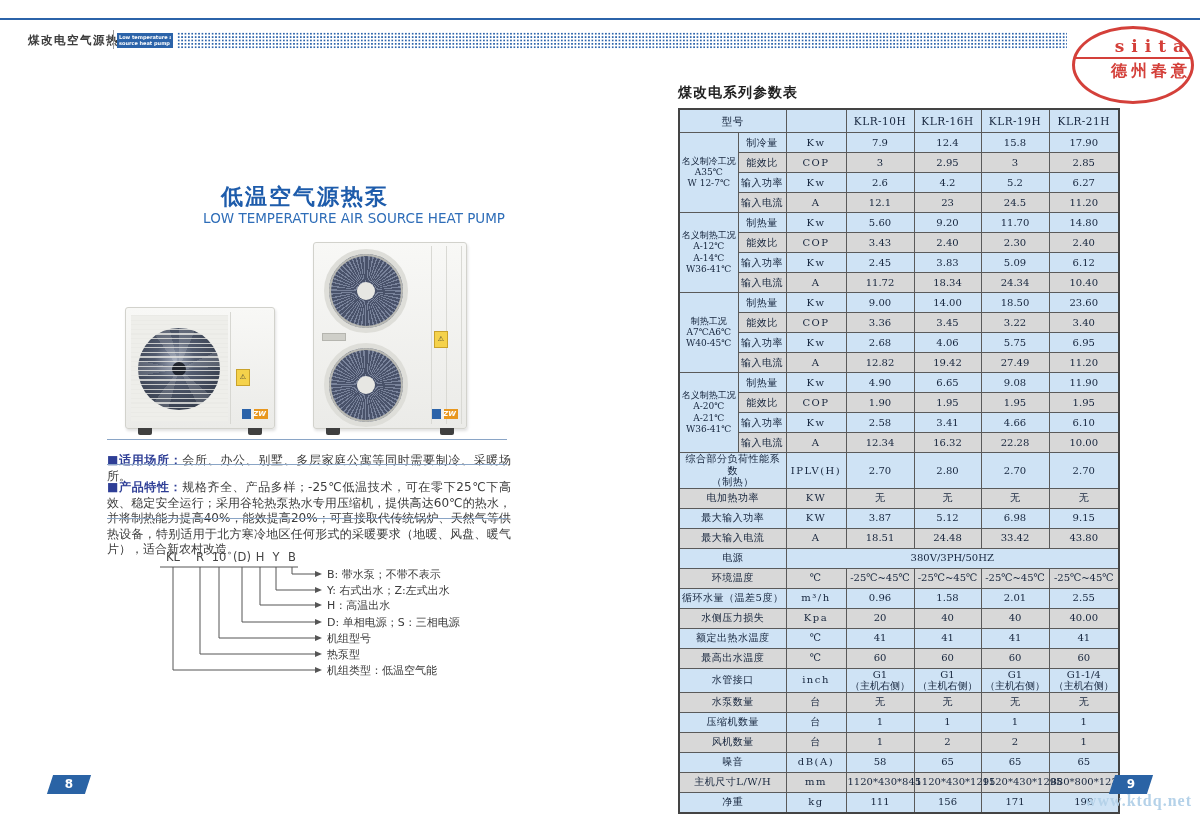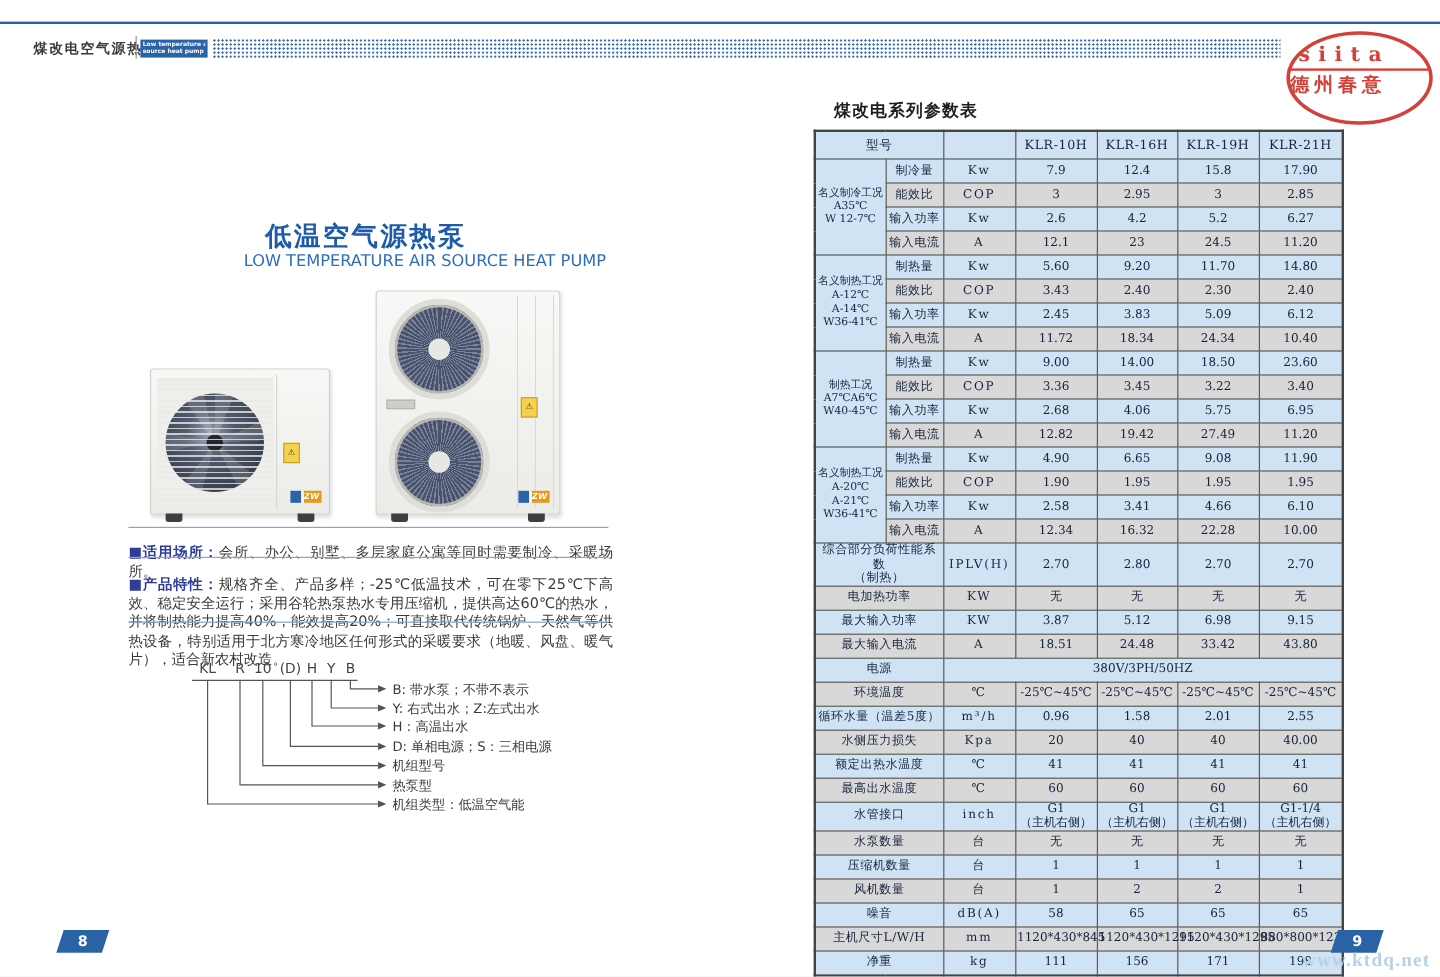--- a/index.html
+++ b/index.html
@@ -8,21 +8,21 @@
   
   .topline{position:absolute;left:0;top:18px;width:1200px;height:2px;background:#2b63a9;}
   .series{position:absolute;left:28px;top:33px;font-size:11.5px;font-weight:bold;color:#3c3c3c;letter-spacing:1.5px;}
   .hdr-divider{position:absolute;left:113px;top:30px;width:1px;height:19px;background:#9a9a9a;}
   .badge{position:absolute;left:117px;top:33px;width:56px;height:15px;background:#2b63a9;color:#fff;
          font-size:5px;line-height:6px;padding:1px 2px;box-sizing:border-box;font-weight:bold;}
   .badge span{display:block;white-space:nowrap;overflow:hidden;}
   .dots{position:absolute;left:177px;top:32px;width:890px;height:17px;
         background-image:radial-gradient(circle,#2f66ac 0.8px,rgba(0,0,0,0) 1px);background-size:3.4px 3.4px;}
   .logo{position:absolute;left:1072px;top:26px;width:122px;height:78px;border:3px solid #d4403a;border-radius:50%;
-        background:#fff;text-align:left;box-sizing:border-box;}
+        background:#fff;text-align:right;box-sizing:border-box;}
   .logo-en{display:block;margin-top:7px;color:#d4403a;font-size:17px;font-weight:bold;letter-spacing:7px;text-indent:7px;
            font-family:"DejaVu Serif","Liberation Serif",serif;}
   .logo-line{display:block;height:2px;background:#d4403a;margin:1px 0 2px 0;}
   .logo-cn{display:block;color:#d4403a;font-size:16px;font-weight:bold;letter-spacing:4px;}
   
   .title-cn{position:absolute;left:105px;top:182px;width:400px;text-align:center;font-size:22px;font-weight:bold;
             color:#1e5cab;letter-spacing:2px;}
   .title-en{position:absolute;left:105px;top:210px;width:400px;text-align:right;font-size:13.5px;color:#2e6db8;}
   .rule{position:absolute;left:107px;width:400px;height:1px;background:#8aa5c6;}
   .para{position:absolute;left:107px;width:404px;font-size:12px;line-height:15.5px;color:#3a3a3a;text-align:justify;}
@@ -66,21 +66,21 @@
   .naming .code{font-size:11.5px;fill:#444;}
   .naming path,.naming polyline{stroke:#555;stroke-width:1;fill:none;}
   .naming polygon{fill:#555;stroke:none;}
   
   .pagenum{position:absolute;top:775px;width:38px;height:19px;background:#2a63a5;transform:skewX(-18deg);
            color:#fff;font-size:12px;font-weight:bold;text-align:center;line-height:19px;}
   .pagenum span{display:block;transform:skewX(18deg);}
   .pn-left{left:50px;} .pn-right{left:1112px;}
   .watermark{position:absolute;right:8px;top:792px;font-size:16px;font-weight:bold;color:#b5d2e9;letter-spacing:1px;font-family:Liberation Serif, serif;}
   
-  .tbl-title{position:absolute;left:695px;top:84px;font-size:14px;font-weight:bold;color:#1f1f1f;letter-spacing:1px;}
+  .tbl-title{position:absolute;left:678px;top:84px;font-size:14px;font-weight:bold;color:#1f1f1f;letter-spacing:1px;}
   #spec-table{position:absolute;left:678px;top:108px;width:440px;border-collapse:collapse;table-layout:fixed;
               font-family:"DejaVu Serif","Liberation Serif",serif;font-size:10px;color:#15243c;
               border:2px solid #444;}
   #spec-table td{border:1px solid #5a5a5a;text-align:center;padding:0 1px;height:19px;line-height:1.15;}
   #spec-table tr.tone-blue td{background:#cfe3f5;}
   #spec-table tr.tone-gray td{background:#d8d8d8;}
   #spec-table td.group-cell{background:#cfe3f5;font-size:9px;line-height:1.25;}
   #spec-table tr.row-header td{height:22px;font-size:10.5px;letter-spacing:0.5px;}
   #spec-table td.unit-cell{letter-spacing:1.5px;}
   #spec-table td.label-cell{font-size:10px;letter-spacing:0.5px;}

